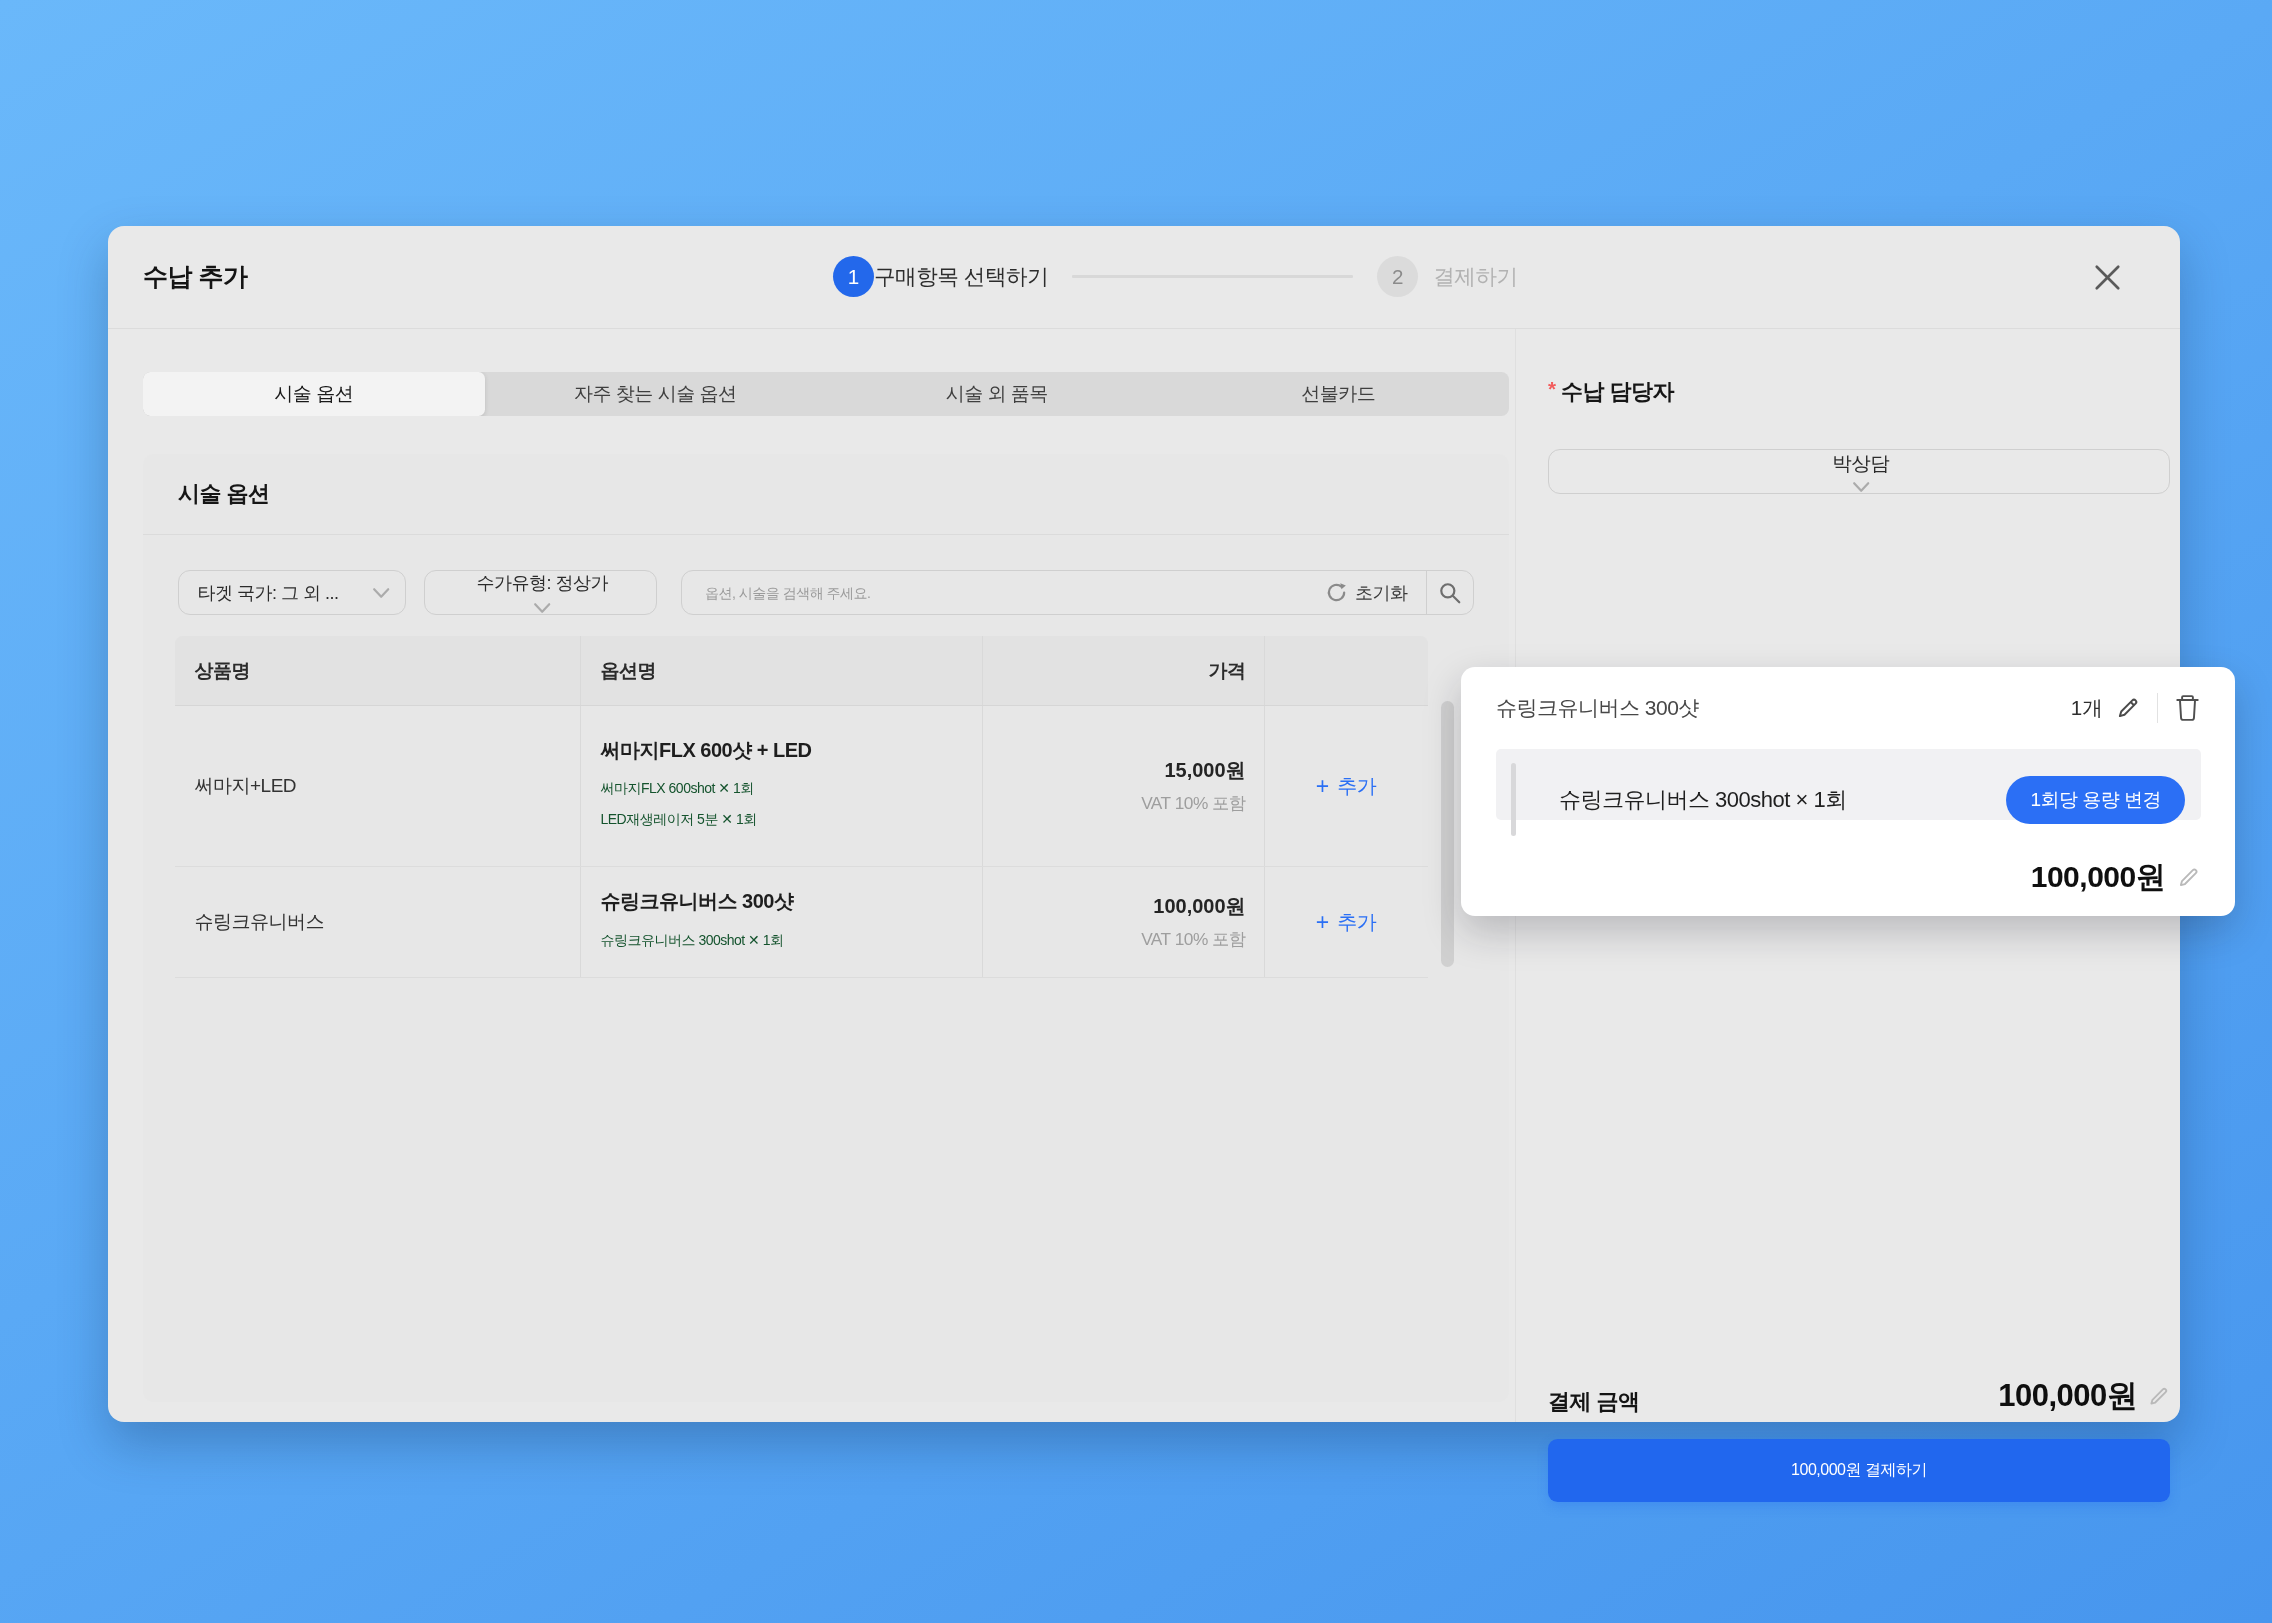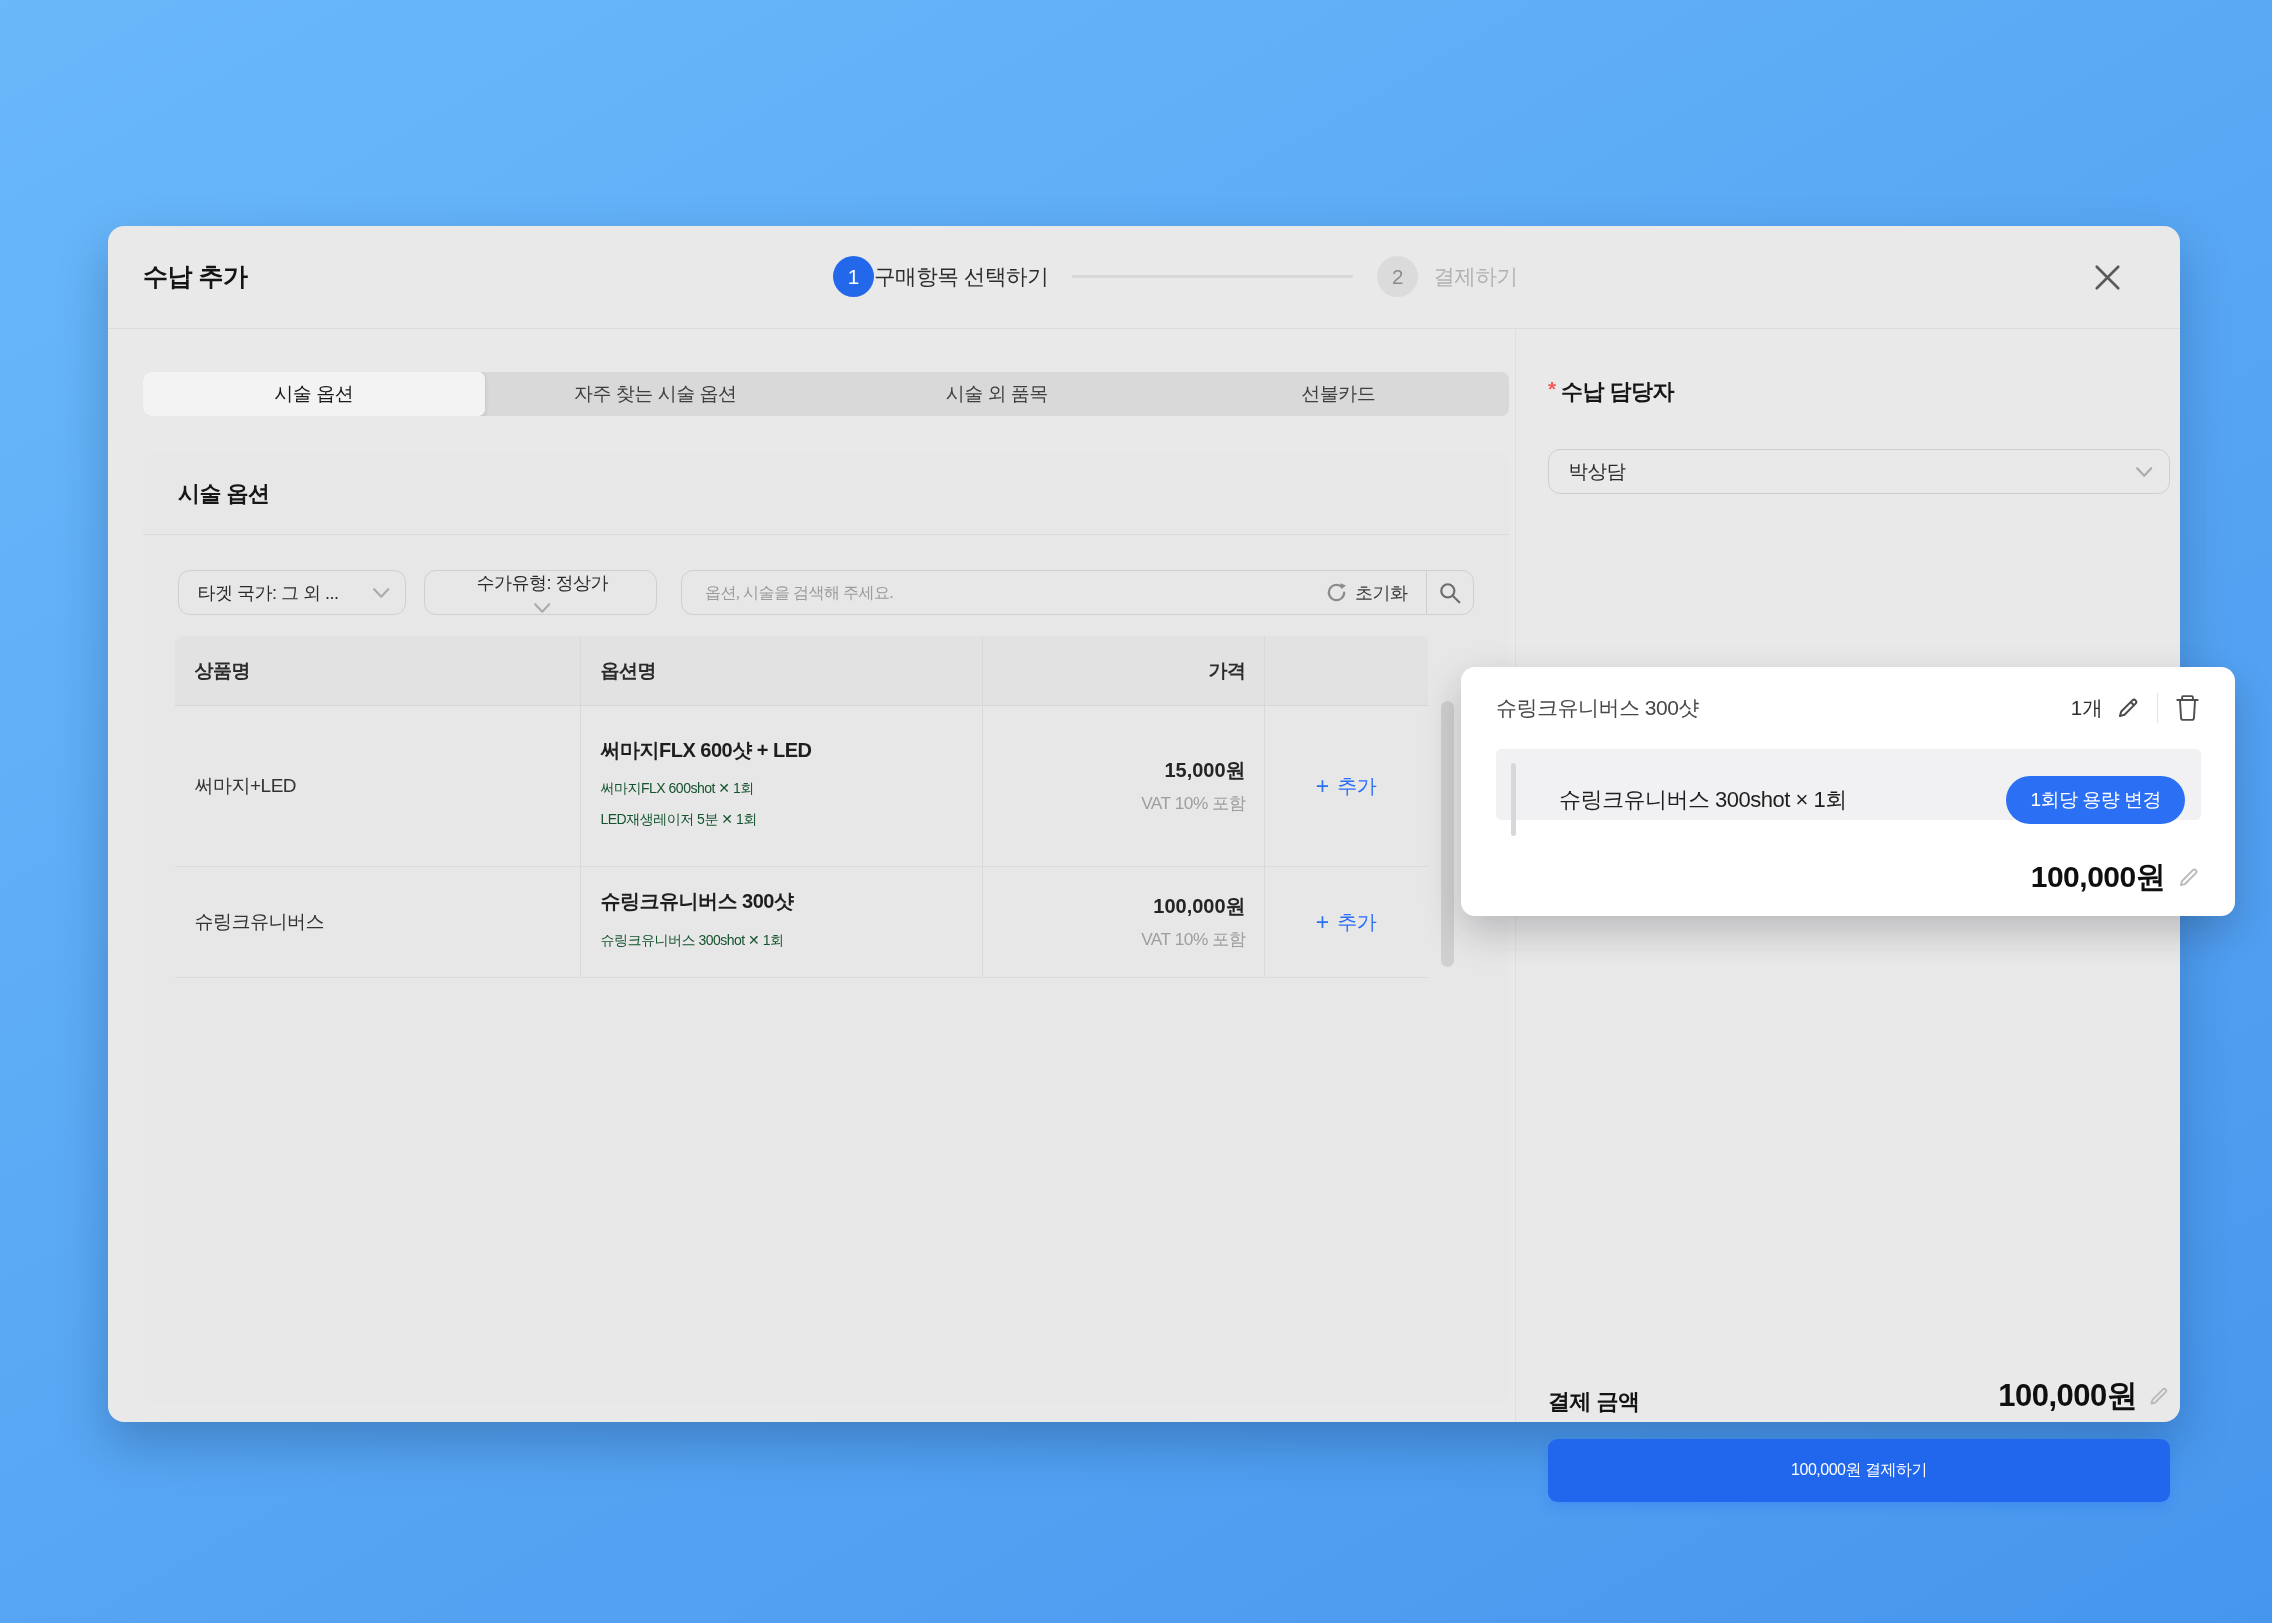--- a/index.html
+++ b/index.html
@@ -69,22 +69,22 @@
     height:45px;border:1.6px solid #cfcfcf;border-radius:12px;box-sizing:border-box;
     display:flex;align-items:center;background:transparent;
   }
   .dropdown{padding:0 15px 0 18.4px;justify-content:space-between;cursor:pointer;}
   .dd-country{width:228px;margin-right:18px;}
   .dd-pricetype{width:233px;margin-right:24px;flex-direction:column;}
   .dropdown .dd-label{font-size:18px;color:#2b2b2b;letter-spacing:-0.5px;white-space:nowrap;}
   .search-wrap{flex:1;padding:0;position:relative;}
   .search-input{
     flex:1;height:100%;border:none;background:transparent;outline:none;
-    font-size:16px;color:#c2410c;padding:0 10.8px 0 23px;
-    font-family:Liberation Serif, serif;letter-spacing:-0.5px;
+    font-size:14px;color:#c2410c;padding:0 10.8px 0 23px;
+    font-family:Liberation Sans, sans-serif;letter-spacing:-0.5px;
   }
   .search-input::placeholder{color:#9b9b9b;}
   .reset-group{display:flex;align-items:center;gap:7.6px;cursor:pointer;padding-right:18.4px;}
   .reset-label{font-size:18px;color:#3a3a3a;letter-spacing:-0.5px;}
   .search-btn{
     width:47px;height:100%;border-left:1.6px solid #cfcfcf;display:flex;align-items:center;justify-content:center;
     cursor:pointer;background:none;border-top:none;border-right:none;border-bottom:none;
   }
   
   .table{position:absolute;left:32px;top:182px;width:1253px;}
@@ -118,21 +118,21 @@
   
   .right-divider{position:absolute;left:1407px;top:103px;width:1.1px;height:1093px;background:#dfdfdf;}
   .rp{position:absolute;left:1440px;top:103px;width:622px;height:1093px;}
   .manager-label{
     position:absolute;left:0;top:48px;font-size:22px;font-weight:700;color:#161616;letter-spacing:-0.5px;
   }
   .req-star{color:#f25c5c;font-size:20.6px;margin-right:5.4px;vertical-align:3.2px;}
   .manager-dd{
     position:absolute;left:0;top:120px;width:622px;height:45px;
     border:1.6px solid #cfcfcf;border-radius:12px;box-sizing:border-box;
-    display:flex;align-items:center;justify-content:space-between;padding:0 16px 0 19.5px;cursor:pointer;
+    display:flex;align-items:center;justify-content:space-between;padding:0 16px 0 19.5px;cursor:pointer;flex-direction:column;
   }
   .manager-value{font-size:19.5px;color:#2b2b2b;letter-spacing:-0.5px;}
   .items-row{
     position:absolute;left:0;top:335px;width:622px;height:76px;
     display:flex;align-items:center;justify-content:space-between;
     border-bottom:1.1px solid #dcdcdc;box-sizing:border-box;
   }
   .items-label{font-size:21px;font-weight:700;color:#161616;letter-spacing:-0.5px;}
   .items-count{font-size:21px;font-weight:700;color:#161616;}
   .payment-row{

